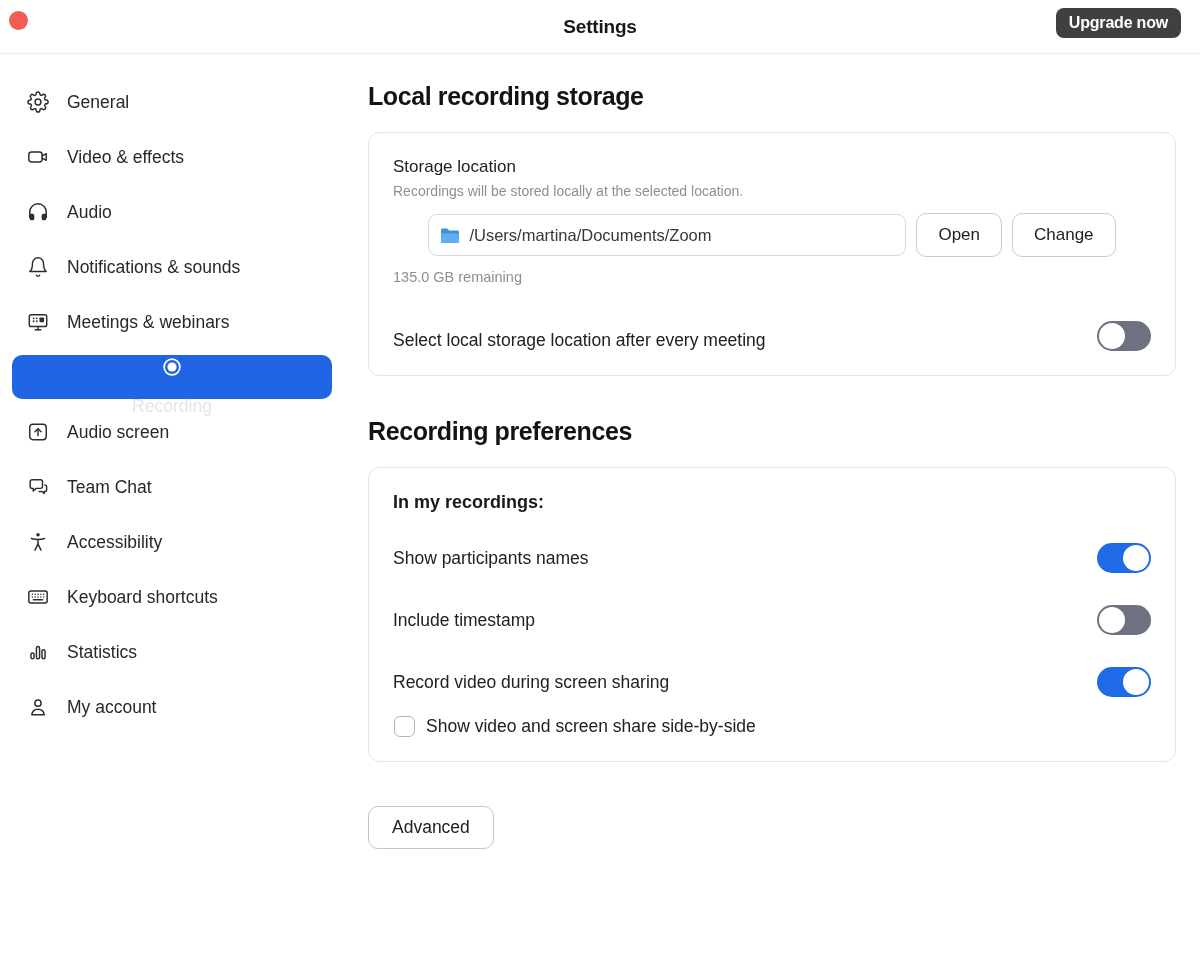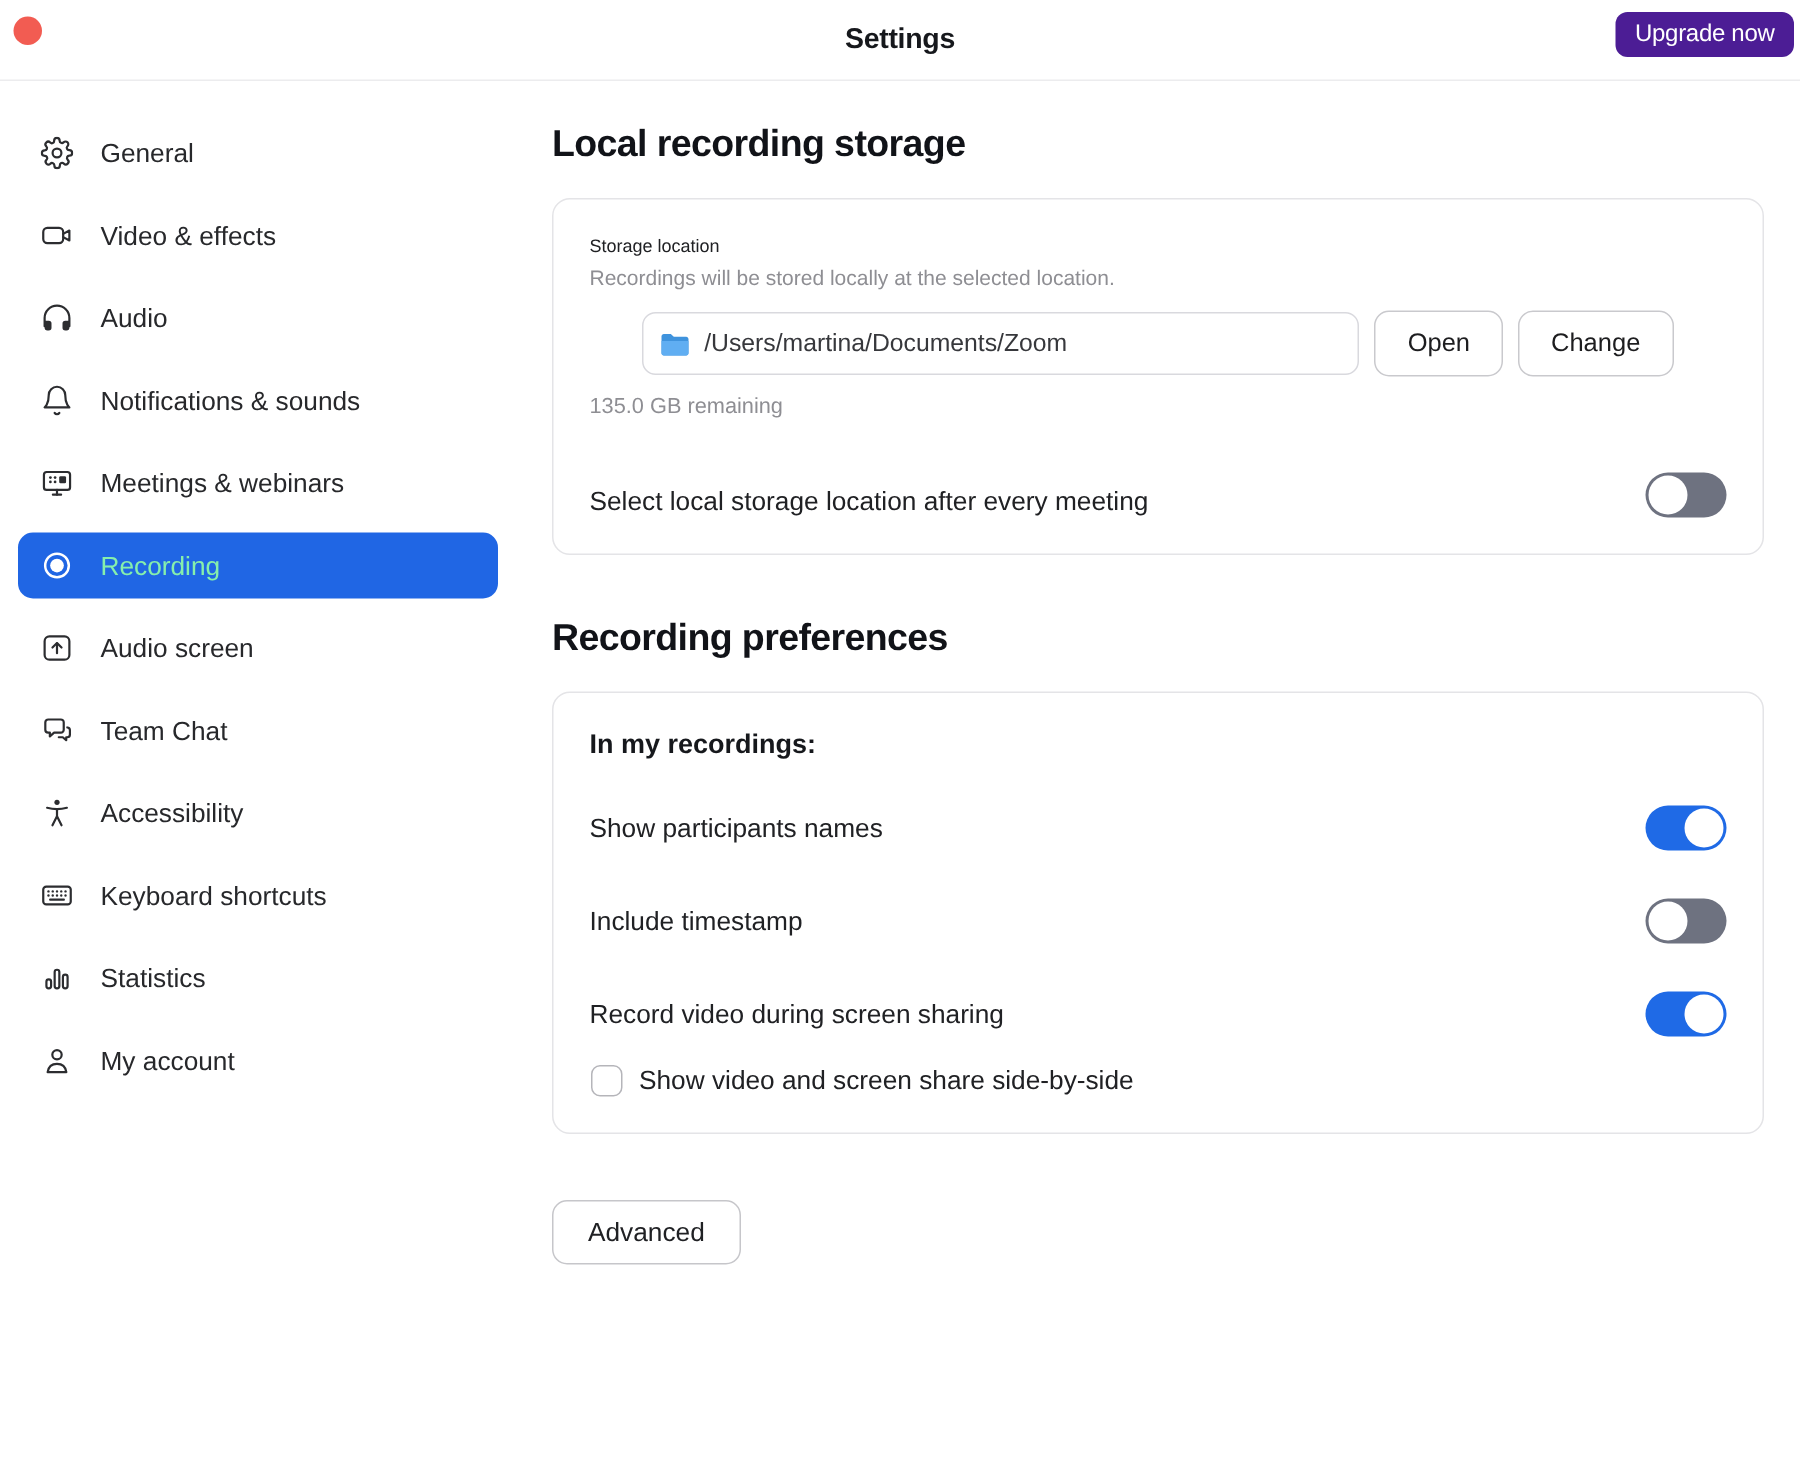--- a/index.html
+++ b/index.html
@@ -6,44 +6,44 @@
   html,body { width:1200px; height:973px; background:#ffffff; overflow:hidden;
     font-family:"Liberation Sans","DejaVu Sans",sans-serif; color:#1d1d1f;
     -webkit-font-smoothing:antialiased; }
 
   
   .titlebar { position:relative; height:54px; border-bottom:1px solid #ececee;
     display:flex; align-items:center; justify-content:center; background:#fff; }
   .close-dot { position:absolute; left:9px; top:11px; width:19px; height:19px;
     border-radius:50%; background:#f25c52; cursor:pointer; }
   .tb-title { font-size:19px; font-weight:bold; color:#16181c; letter-spacing:-0.2px; }
-  .upgrade-btn { position:absolute; right:4px; top:8px; height:30px; padding:0 13px;
-    background:#4c1d95; border:none; border-radius:8px; color:#fff; font-size:16px;
-    font-weight:normal; font-family:inherit; cursor:pointer; letter-spacing:-0.2px; }
+  .upgrade-btn { position:absolute; right:19px; top:8px; height:30px; padding:0 13px;
+    background:#404040; border:none; border-radius:8px; color:#fff; font-size:16px;
+    font-weight:bold; font-family:inherit; cursor:pointer; letter-spacing:-0.2px; }
 
   
   .layout { display:flex; height:919px; }
   .sidebar { width:345px; flex-shrink:0; padding:26px 13px 0 12px; }
   .side-item { display:flex; align-items:center; gap:17px; height:44px; padding:0 14px;
     border-radius:10px; font-size:17.5px; color:#27282b; margin-bottom:11px; cursor:pointer; }
   .side-item .icn { width:24px; height:24px; display:flex; align-items:center;
     justify-content:center; flex-shrink:0; color:#2c2d30; }
-  .side-item.selected { background:#2066e4; color:#86efac; }
+  .side-item.selected { background:#2066e4; color:#e5e5e5;flex-direction:column; }
   .side-item.selected .icn { color:#ffffff; }
   .icn svg { display:block; }
 
   .main { flex:1; padding:28px 24px 0 23px; }
   .section-heading { font-size:25px; font-weight:bold; color:#111318;
     letter-spacing:-0.4px; margin-bottom:21px; }
   .card { border:1px solid #e4e4e7; border-radius:12px; padding:24px; background:#fff; }
   .card-1 { margin-bottom:41px; }
   .card-2 { margin-bottom:44px; }
 
   
-  .field-label { font-size:12px; color:#202124; margin-bottom:6px; }
+  .field-label { font-size:17px; color:#202124; margin-bottom:6px; }
   .field-desc { font-size:14px; color:#8e8e93; margin-bottom:14px; }
   .path-row { display:flex; align-items:center; gap:10px; margin-bottom:12px;justify-content:center; }
   .path-input { width:478px; height:42px; border:1px solid #d9d9de; border-radius:9px;
     display:flex; align-items:center; gap:9px; padding:0 11px; font-size:16.5px;
     color:#37383c; background:#fff; cursor:text; }
   .path-input .folder { flex-shrink:0; display:flex; }
   .btn { height:44px; padding:0 21px; background:#fff; border:1px solid #c9c9cd;
     border-radius:10px; font-size:17px; color:#1d1d1f; font-family:inherit; cursor:pointer; }
   .remaining { font-size:14.5px; color:#8e8e93; }
   .toggle-row { display:flex; align-items:flex-end; justify-content:space-between;

